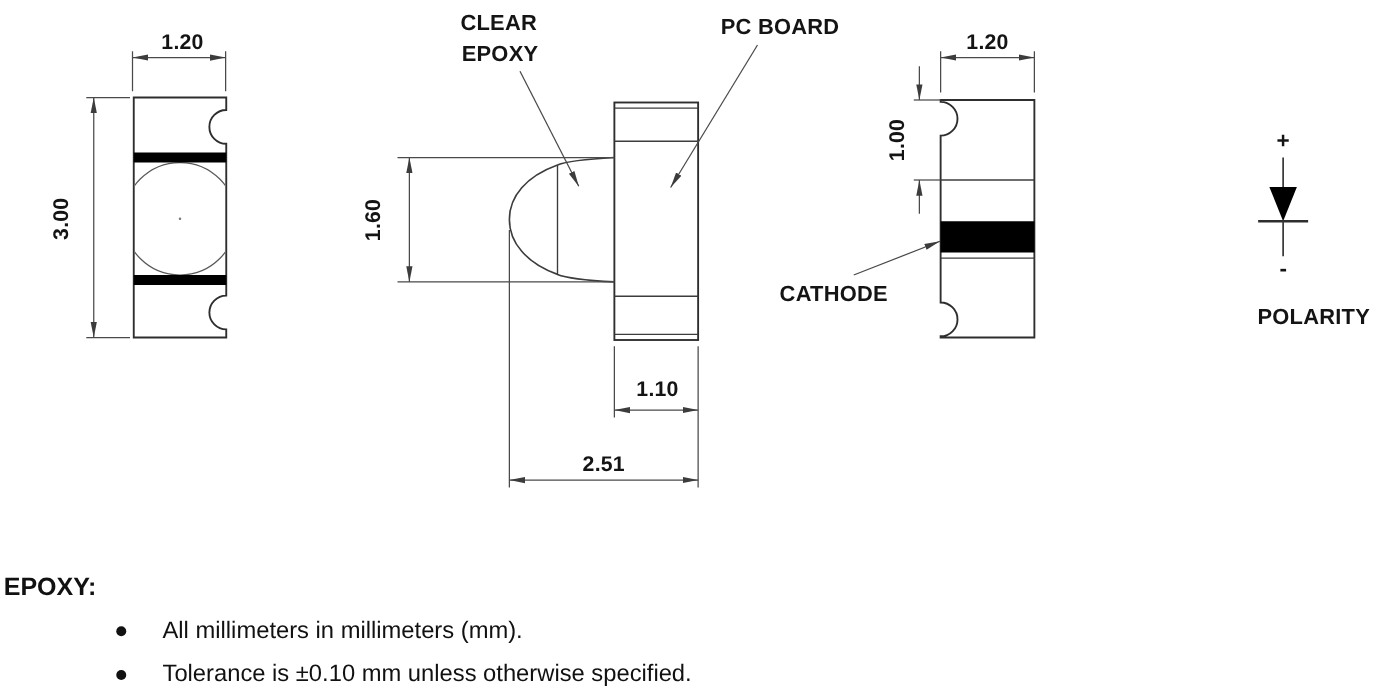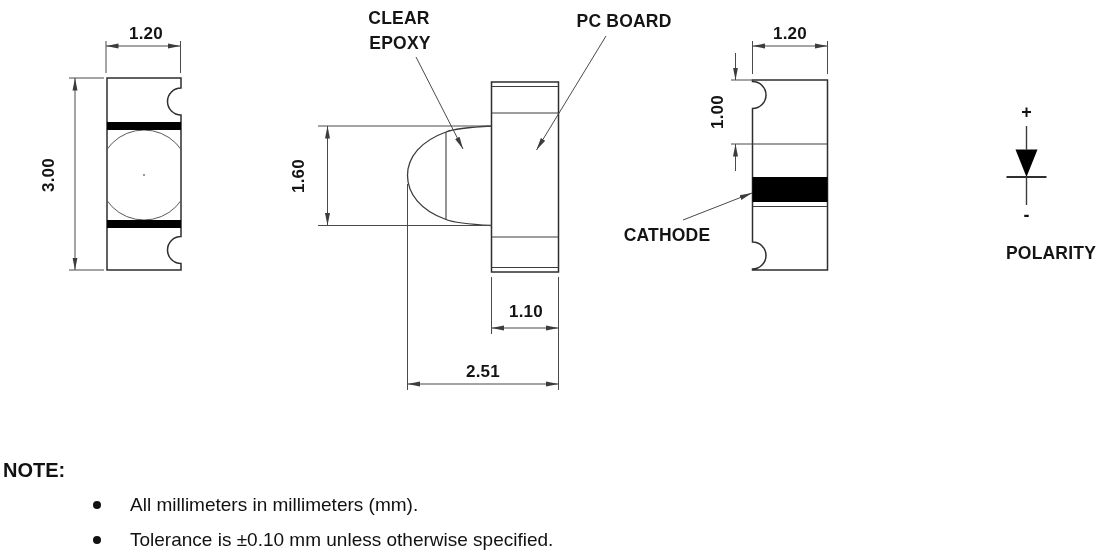--- a/index.html
+++ b/index.html
@@ -123,21 +123,21 @@
       <text class="sign" x="1026.5" y="118" text-anchor="middle">+</text>
       <line x1="1026.5" y1="126" x2="1026.5" y2="149.5" stroke="#3c3c3c" stroke-width="1.4"></line>
       <polygon points="1015.5,149.5 1037.5,149.5 1026.5,177" fill="#000"></polygon>
       <line x1="1006.5" y1="177" x2="1046.5" y2="177" stroke="#2e2e2e" stroke-width="2"></line>
       <line x1="1026.5" y1="177" x2="1026.5" y2="205" stroke="#3c3c3c" stroke-width="1.4"></line>
       <text class="sign" x="1026.5" y="221" text-anchor="middle">-</text>
       <text class="lbl" x="1051" y="259" text-anchor="middle">POLARITY</text>
     </g>
   </svg>
 
-  <div class="note-heading">NOTE:</div>
+  <div class="note-heading">EPOXY:</div>
 
   <div class="note-item ni-1">
     <span class="bullet"></span>
     <span class="note-text">All millimeters in millimeters (mm).</span>
   </div>
 
   <div class="note-item ni-2">
     <span class="bullet"></span>
     <span class="note-text">Tolerance is ±0.10 mm unless otherwise specified.</span>
   </div>

